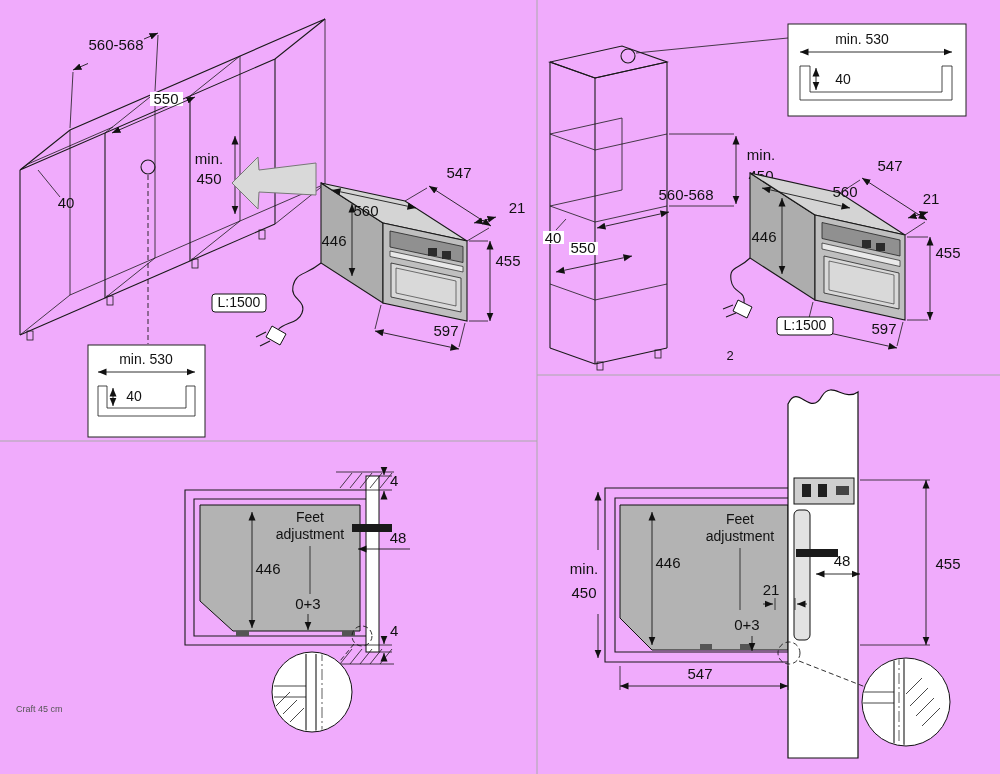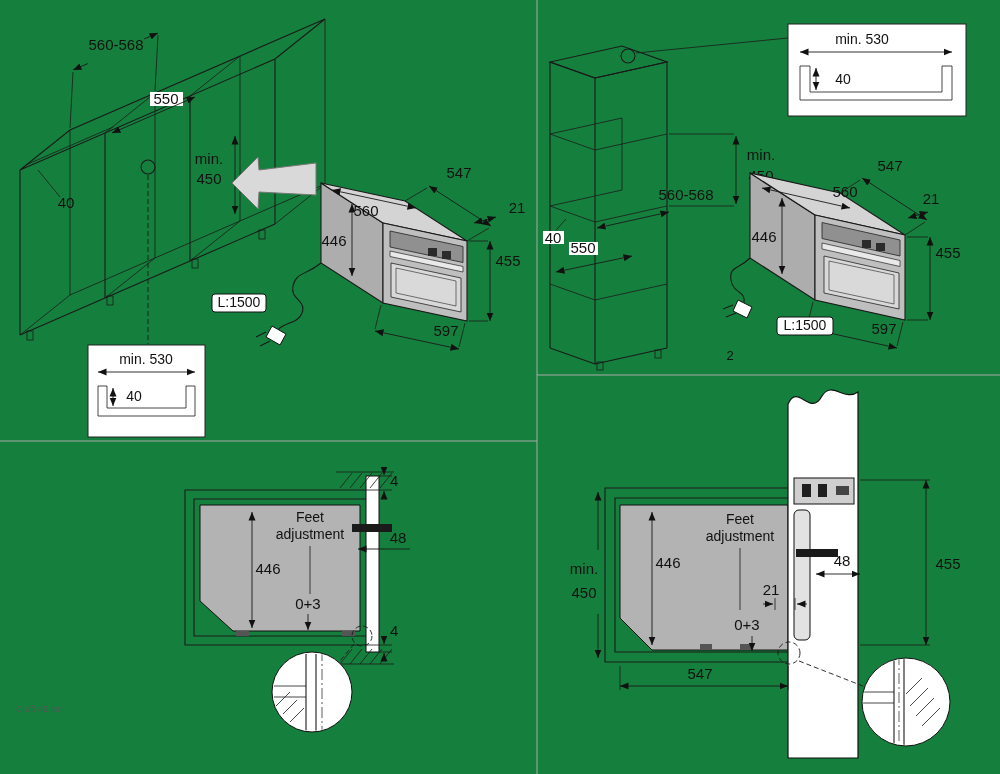--- a/index.html
+++ b/index.html
@@ -1,16 +1,16 @@
 <!DOCTYPE html>
 <html><head>
 <meta charset="utf-8">
 <style>
   html,body{margin:0;padding:0;background:#fff;}
-  #page{width:1000px;height:774px;position:relative;background:#15803d;overflow:hidden;}
+  #page{width:1000px;height:774px;position:relative;background:#f0abfc;overflow:hidden;}
   svg text{font-family:"Liberation Sans",sans-serif;fill:#111;}
   .t15{font-size:15px}.t14{font-size:14px}.t13{font-size:13px}.t9{font-size:9px;fill:#555}
   .mid{text-anchor:middle}
   .dr{stroke:#1a1a1a;stroke-width:1.1;fill:none}
   .dr2{stroke:#1a1a1a;stroke-width:0.8;fill:none}
   .dm{stroke:#1a1a1a;stroke-width:0.9;fill:none}
   .dsh{stroke:#1a1a1a;stroke-width:0.9;fill:none;stroke-dasharray:5 3}
   .ddot{stroke:#1a1a1a;stroke-width:0.7;fill:none;stroke-dasharray:11 3 2 3}
   .div{stroke:#aaa;stroke-width:1}
 </style>

